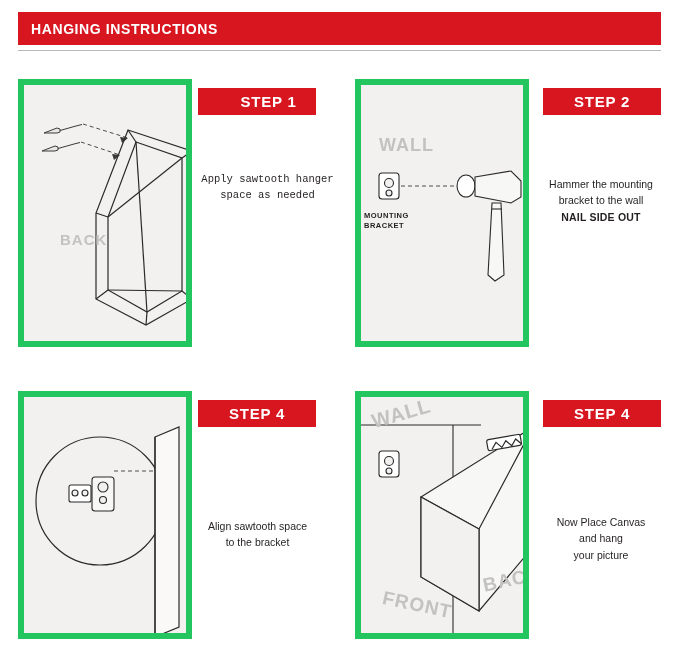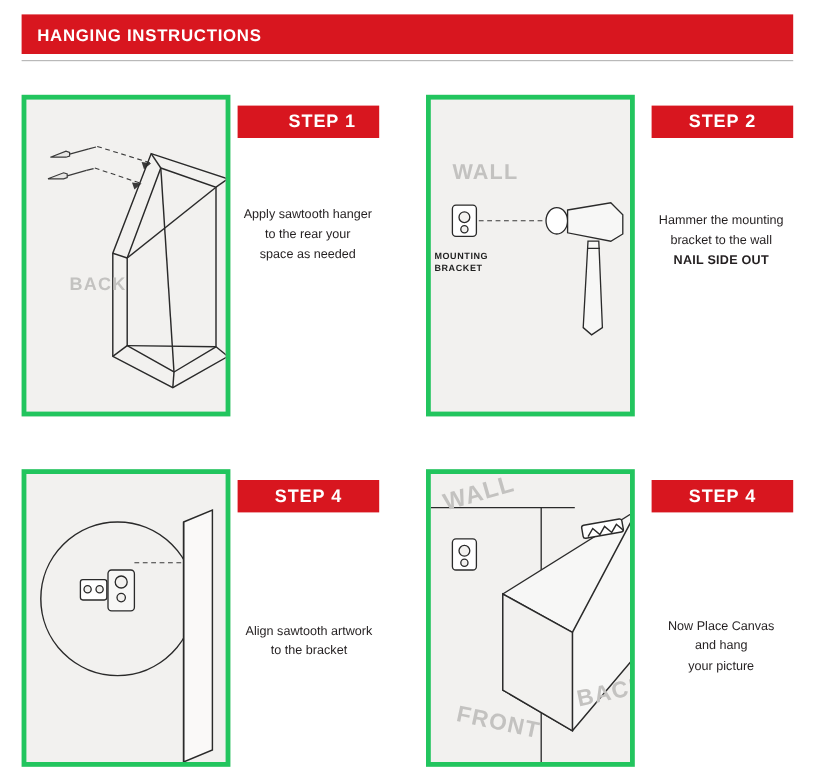--- a/index.html
+++ b/index.html
@@ -50,21 +50,21 @@
     background: #b9b9b9;
   }
 
   
   .step {
     position: absolute;
   }
   .panel {
     position: absolute;
     background: #f2f1ef;
-    border: 4px solid #22c55e;
+    border: 6px solid #22c55e;
     box-sizing: border-box;
     overflow: hidden;
   }
   .step-badge {
     position: absolute;
     background: #d8161f;
     color: #ffffff;
     font-size: 15px;
     font-weight: bold;
     letter-spacing: 0.8px;
@@ -152,23 +152,22 @@
           <line x1="112" y1="57" x2="123" y2="227"></line>
           <line x1="84" y1="132" x2="158" y2="73"></line>
           <line x1="84" y1="205" x2="158" y2="206"></line>
         </g>
       </svg>
       <div class="ghost-label" style="left:36px; top:146px; font-size:15px;">BACK</div>
     </div>
 
     <div class="step-badge" style="left:198px; top:88px; width:118px; height:27px;padding-left:23px;">STEP 1</div>
 
-    <div class="step-text" style="left:185px; top:171px; width:143px;">
+    <div class="step-text" style="left:196px; top:171px; width:143px;font-family:Liberation Mono, monospace;">
       <div>Apply sawtooth hanger</div>
-      <div>to the rear your</div>
       <div>space as needed</div>
     </div>
   </div>
 
   <div class="step">
     <div class="panel" style="left:355px; top:79px; width:174px; height:268px;">
       <svg width="174" height="268" viewBox="0 0 174 268">
 
         <g stroke="#2a2a2a" stroke-width="1.1" fill="#ffffff">
           <rect x="18" y="88" width="20" height="26" rx="3"></rect>
@@ -226,21 +225,21 @@
         <g stroke="#2a2a2a" stroke-width="1.2" fill="#ffffff">
           <polygon points="131,40 155,30 155,230 131,240" fill="#faf9f8"></polygon>
           <line x1="131" y1="40" x2="131" y2="240"></line>
         </g>
       </svg>
     </div>
 
     <div class="step-badge" style="left:198px; top:400px; width:118px; height:27px;">STEP 4</div>
 
     <div class="step-text" style="left:186px; top:518px; width:143px;">
-      <div>Align sawtooth artwork</div>
+      <div>Align sawtooth space</div>
       <div>to the bracket</div>
     </div>
   </div>
 
   <div class="step">
     <div class="panel" style="left:355px; top:391px; width:174px; height:248px;">
       <svg width="174" height="248" viewBox="0 0 174 248">
 
         <g stroke="#2a2a2a" stroke-width="1.1" fill="none">
           <line x1="0" y1="28" x2="120" y2="28"></line>

